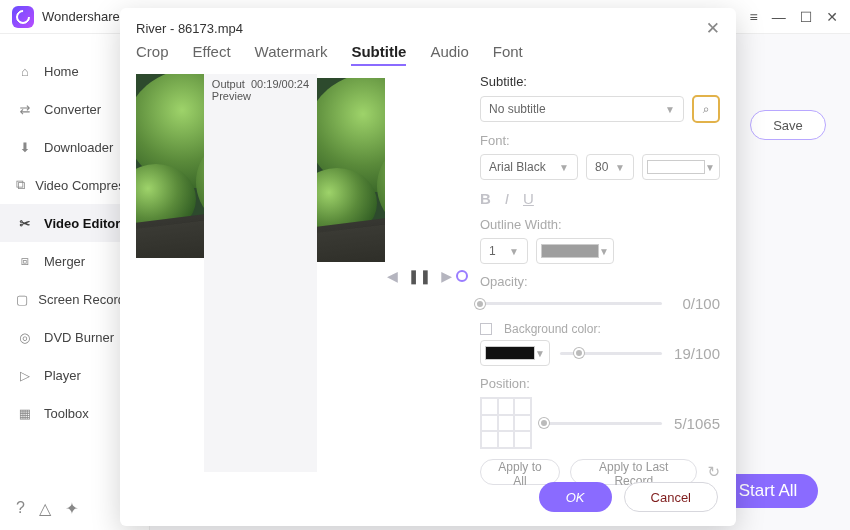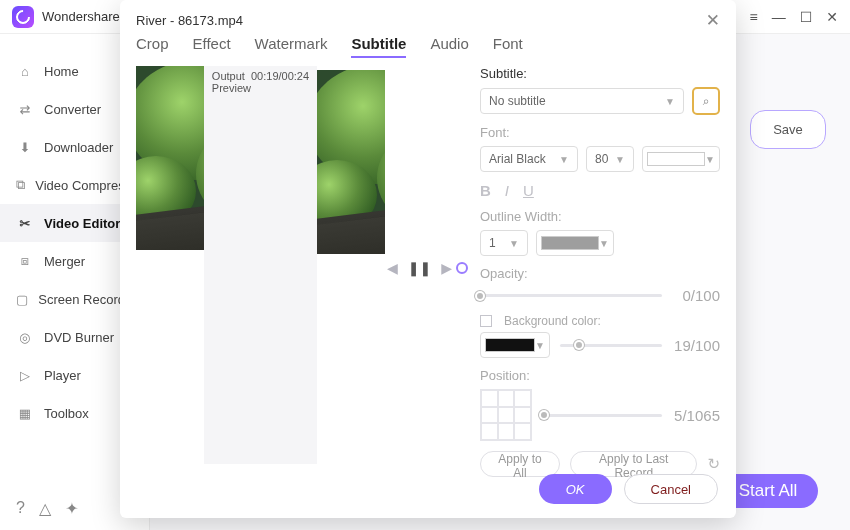--- a/index.html
+++ b/index.html
@@ -23,25 +23,25 @@
   .side-item { display: flex; align-items: center; gap: 10px; padding: 10px 16px; color: #444; font-size: 13px; cursor: pointer; white-space: nowrap; overflow: hidden; }
   .side-item.active { font-weight: 700; color: #111; background: #f3f3f6; }
   .side-icon { width: 18px; height: 18px; display:inline-flex; align-items:center; justify-content:center; color:#888; }
   .side-item.active .side-icon { color:#444; }
   .side-bottom { display:flex; gap:14px; padding: 12px 16px; color:#888; }
   .side-bottom span { cursor:pointer; }
 
   
   .content { flex:1; padding: 24px 24px 24px 0; position:relative; }
   .save-pane { position:absolute; right:24px; top:76px; width:120px; }
-  .save-btn { width:76px; height:39px; border-radius:15px; border:1px solid #b8a7ff; background:#fff; color:#555; font-size:13px; cursor:pointer; display:flex; align-items:center; justify-content:center; margin-left:auto; }
+  .save-btn { width:76px; height:30px; border-radius:15px; border:1px solid #b8a7ff; background:#fff; color:#555; font-size:13px; cursor:pointer; display:flex; align-items:center; justify-content:center; margin-left:auto; }
   .start-btn { position:absolute; right:32px; bottom:22px; width:100px; height:34px; border-radius:17px; background:#8a6bff; color:#fff; font-size:17px; display:flex; align-items:center; justify-content:center; cursor:pointer; }
 
   
-  .modal { position:absolute; left:120px; top:0; width:616px; height:518px; background:#fff; border-radius:6px; box-shadow:0 8px 30px rgba(0,0,0,.18); display:flex; flex-direction:column; }
+  .modal { position:absolute; left:120px; top:8px; width:616px; height:518px; background:#fff; border-radius:6px; box-shadow:0 8px 30px rgba(0,0,0,.18); display:flex; flex-direction:column; }
   .modal-header { display:flex; align-items:center; justify-content:space-between; padding:10px 16px 4px; }
   .modal-title { font-size:13px; color:#333; }
   .modal-close { color:#888; font-size:17px; cursor:pointer; }
   .modal-tabs { display:flex; gap:24px; padding:0 16px 8px; font-size:15px; color:#666; }
   .modal-tab { cursor:pointer; padding-bottom:4px; }
   .modal-tab.active { color:#222; font-weight:600; border-bottom:2px solid #8a6bff; }
   .modal-body { flex:1; display:flex; padding:0 16px; gap:16px; min-height:0; }
 
   
   .preview-col { width:328px; display:flex; flex-direction:row; }

